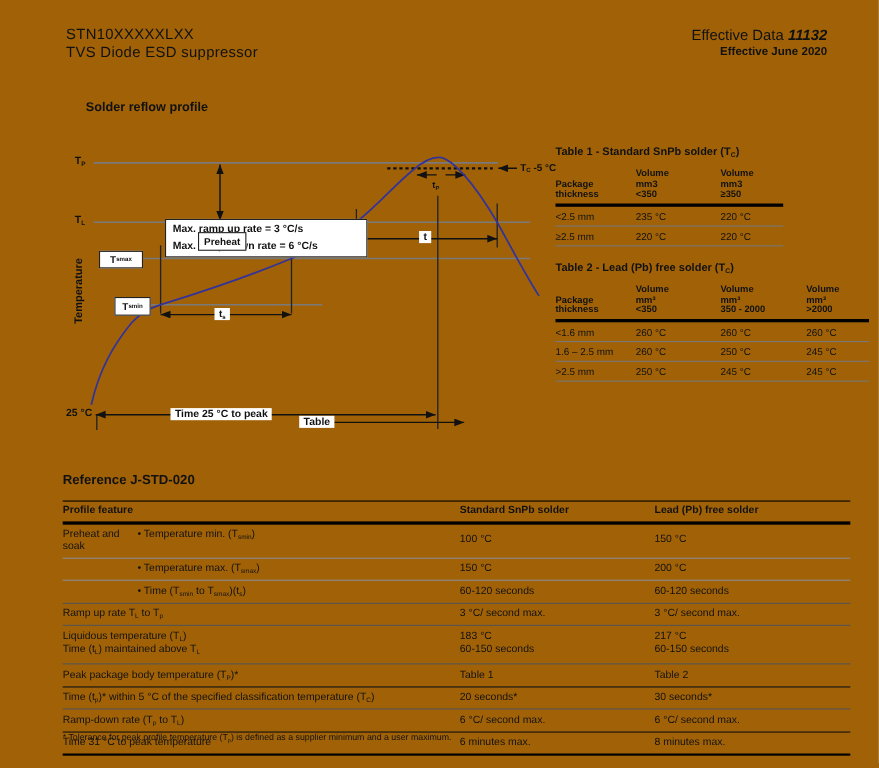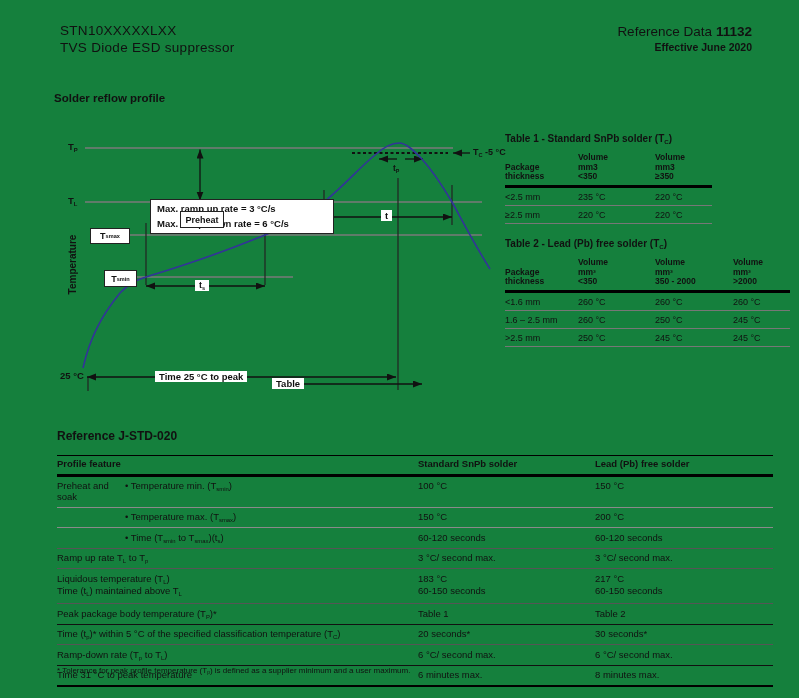--- a/index.html
+++ b/index.html
@@ -1,27 +1,27 @@
 <!DOCTYPE html>
 <html><head>
 <meta charset="utf-8">
 <style>
   html,body{margin:0;padding:0;background:#e8e8e8;}
-  .page{position:relative;width:799px;height:698px;background:#15803d;overflow:hidden;
+  .page{position:relative;width:799px;height:698px;background:#a16207;overflow:hidden;
         font-family:"Liberation Sans",sans-serif;color:#111;margin:0 auto;}
   .abs{position:absolute;}
   sub{font-size:0.62em;vertical-align:-0.3em;line-height:0;}
 
   
   .prod-title{left:60px;top:22px;font-size:13.5px;line-height:17px;letter-spacing:0.3px;}
   .doc-block{right:47px;top:24px;text-align:right;}
   .doc-line1{font-size:13.5px;}
-  .doc-num{font-weight:bold;margin-left:4px;}
+  .doc-num{font-weight:bold;margin-left:4px;font-style:italic;}
   .doc-line2{font-size:10.5px;font-weight:bold;margin-top:2px;}
-  .section-title{left:54px;top:92px;font-size:11.5px;font-weight:bold;}
+  .section-title{left:78px;top:92px;font-size:11.5px;font-weight:bold;}
 
   
   .fig{left:60px;top:125px;width:445px;height:280px;}
   .fig svg{position:absolute;left:0;top:0;}
   .cl{position:absolute;font-size:9.5px;font-weight:bold;line-height:11px;white-space:nowrap;}
   .wbg{background:#fff;padding:0 4px;}
   .cbox{position:absolute;border:1px solid #222;background:#fff;display:flex;
         align-items:center;justify-content:center;font-size:9px;font-weight:bold;}
   .rampbox{position:absolute;left:90px;top:38px;width:176px;height:32px;border:1px solid #222;
         background:#fff;font-size:9.5px;font-weight:bold;line-height:15px;padding:1px 0 0 6px;margin-top:36px;}
@@ -55,21 +55,21 @@
 </head>
 <body>
 
 <div class="page">
 
   <div class="abs prod-title">
     <div>STN10XXXXXLXX</div>
     <div>TVS Diode ESD suppressor</div>
   </div>
   <div class="abs doc-block">
-    <div class="doc-line1"><span>Reference Data</span><span class="doc-num">11132</span></div>
+    <div class="doc-line1"><span>Effective Data</span><span class="doc-num">11132</span></div>
     <div class="doc-line2">Effective June 2020</div>
   </div>
 
   <div class="abs section-title">Solder reflow profile</div>
 
   <div class="abs fig">
     <svg width="445" height="280" viewBox="0 0 445 280">
       <defs>
         <marker id="ah" markerWidth="10" markerHeight="8" refX="9" refY="3.5" orient="auto-start-reverse" markerUnits="userSpaceOnUse">
           <path d="M0,0 L9,3.5 L0,7 Z" fill="#111"></path>
@@ -210,21 +210,21 @@
 
   <div class="abs ref-title">Reference J-STD-020</div>
 
   <div class="abs ptable">
     <div class="prow phead">
       <div class="pc-a">Profile feature</div>
       <div class="pc-b">Standard SnPb solder</div>
       <div class="pc-c">Lead (Pb) free solder</div>
     </div>
 
-    <div class="prow" style="border-bottom-color:#8a8a8a;">
+    <div class="prow" style="border-bottom-color:#8a8a8a;align-items:center;">
       <div class="pc-a">
           <span class="pgroup">Preheat and soak</span>
           <span>• Temperature min. (T<sub>smin</sub>)</span>
         </div>
       <div class="pc-b">100 °C</div>
       <div class="pc-c">150 °C</div>
     </div>
     <div class="prow" style="border-bottom-color:#8a8a8a;">
       <div class="pc-a">
           <span class="pgroup"></span>

